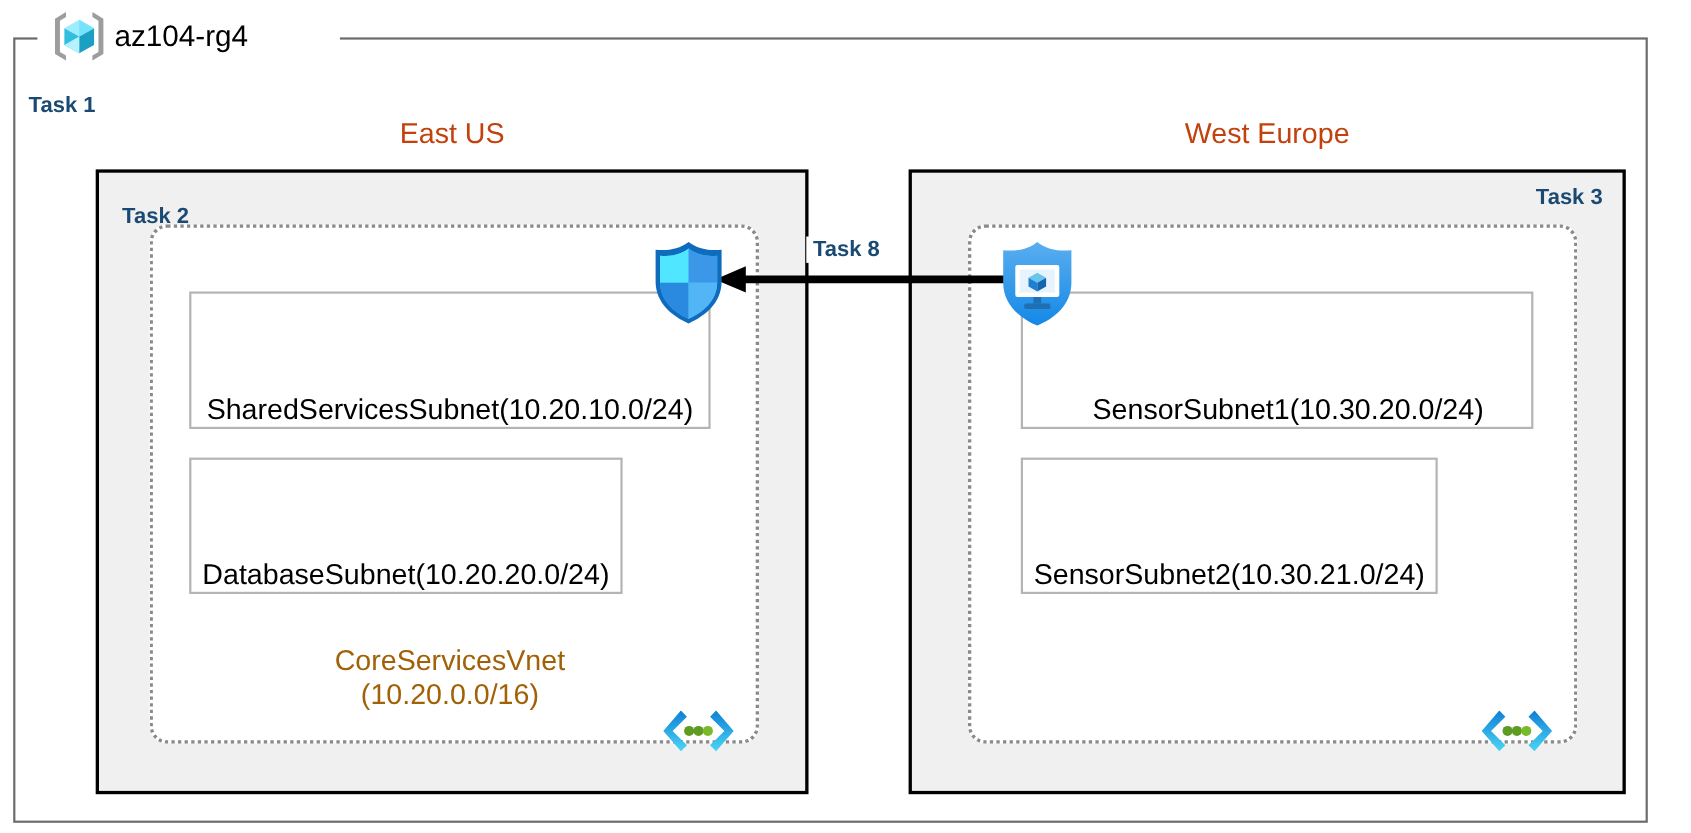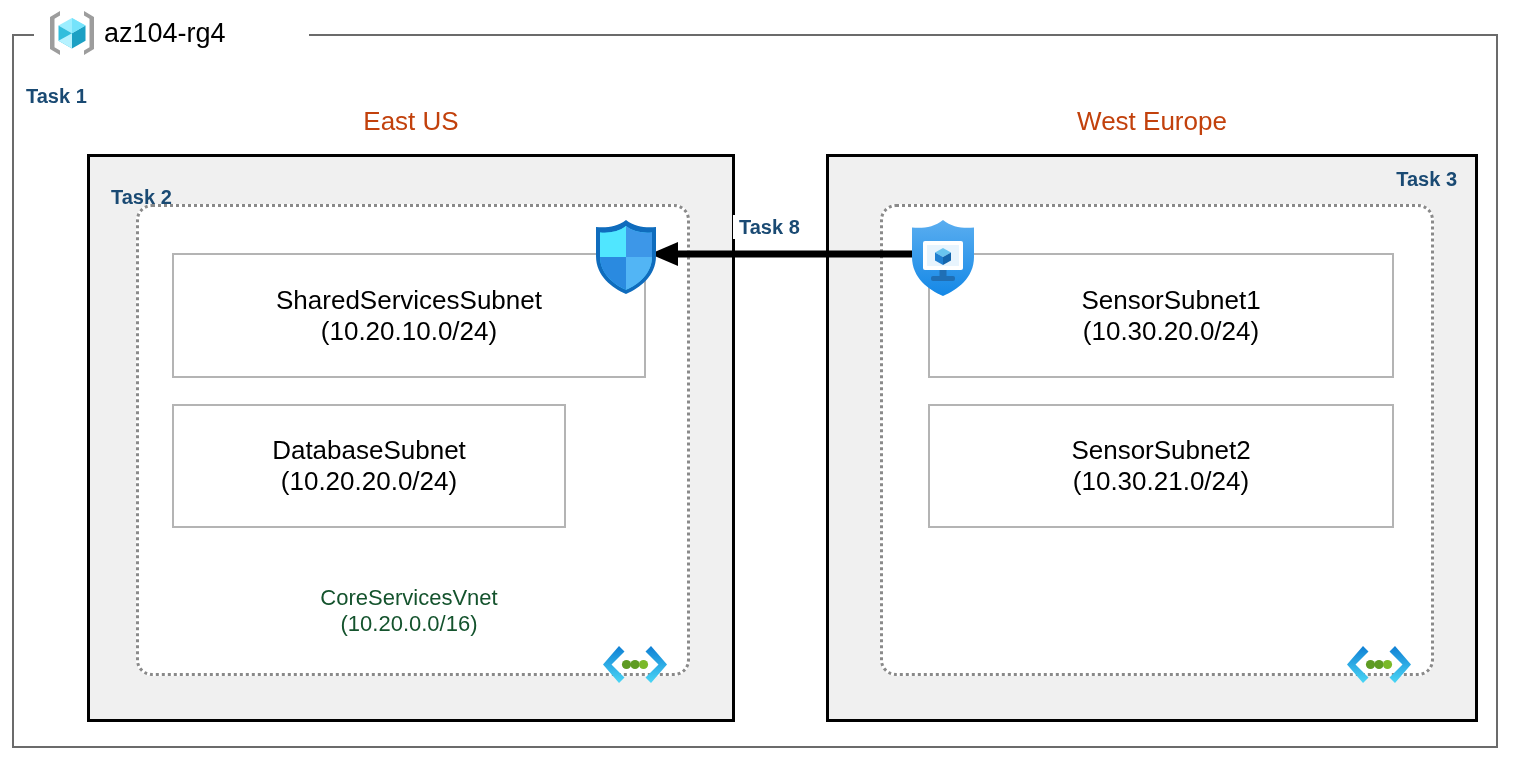--- a/index.html
+++ b/index.html
@@ -97,44 +97,44 @@
   .vnet-east{left:136px;top:204px;width:554px;height:472px;}
   .vnet-west{left:880px;top:204px;width:554px;height:472px;}
 
   
   .subnet-box{
     position:absolute;
     background:#ffffff;
     border:2px solid #b4b4b4;
     box-sizing:border-box;
     display:flex;
-    flex-direction:column;
-    align-items:center;
+    align-items:flex-end;
     justify-content:center;
+    margin-top:12px;
   }
   .subnet-name,.subnet-cidr{
     font-size:26px;
     color:#000;
     line-height:1.18;
     white-space:nowrap;
   }
   .sub-e1{left:172px;top:253px;width:474px;height:125px;}
   .sub-e2{left:172px;top:404px;width:394px;height:124px;}
   .sub-w1{left:928px;top:253px;width:466px;height:125px;padding-left:20px;}
-  .sub-w2{left:928px;top:404px;width:466px;height:124px;}
+  .sub-w2{left:928px;top:404px;width:379px;height:124px;}
 
   
   .vnet-caption{
     position:absolute;
     text-align:center;
     line-height:1.18;
   }
   .vnet-caption .vnet-name,
   .vnet-caption .vnet-cidr{
-    font-size:22px;color:#14532d;white-space:nowrap;display:block;
+    font-size:26px;color:#a16207;white-space:nowrap;display:block;
   }
   .cap-east{left:172px;top:585px;width:474px;}
   .cap-west{left:928px;top:585px;width:466px;}
 
   
   .vnet-glyph{position:absolute;width:66px;height:46px;}
   .glyph-east{left:602px;top:643px;}
   .glyph-west{left:1346px;top:643px;}
 
   

